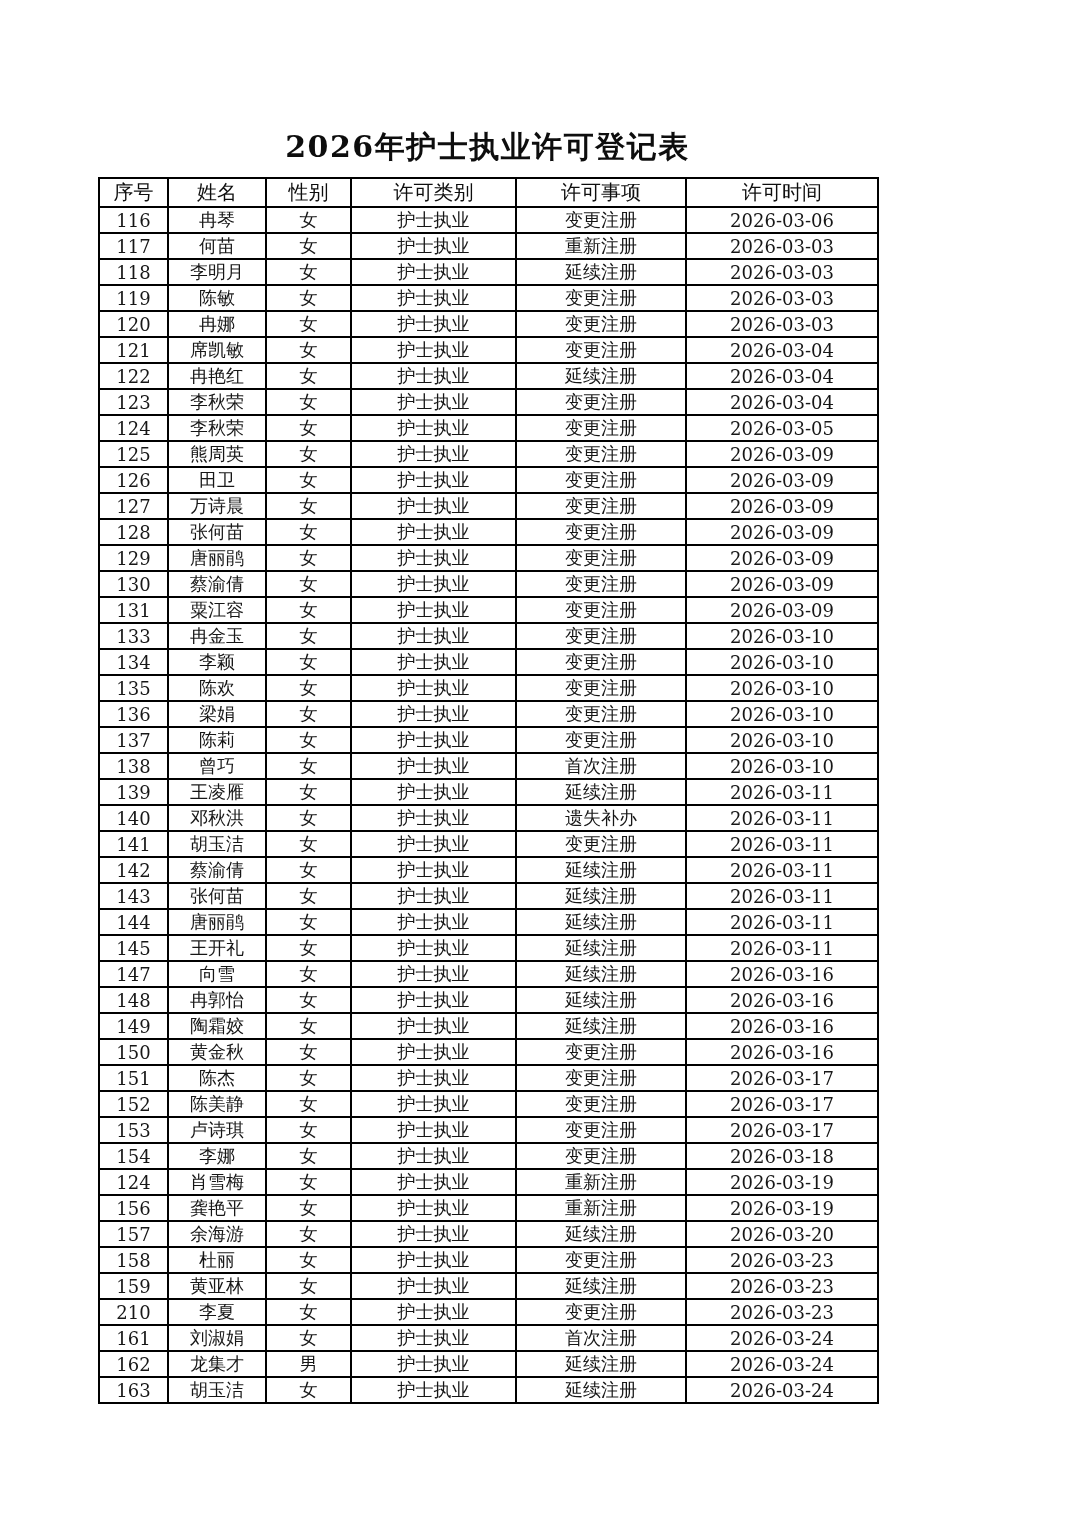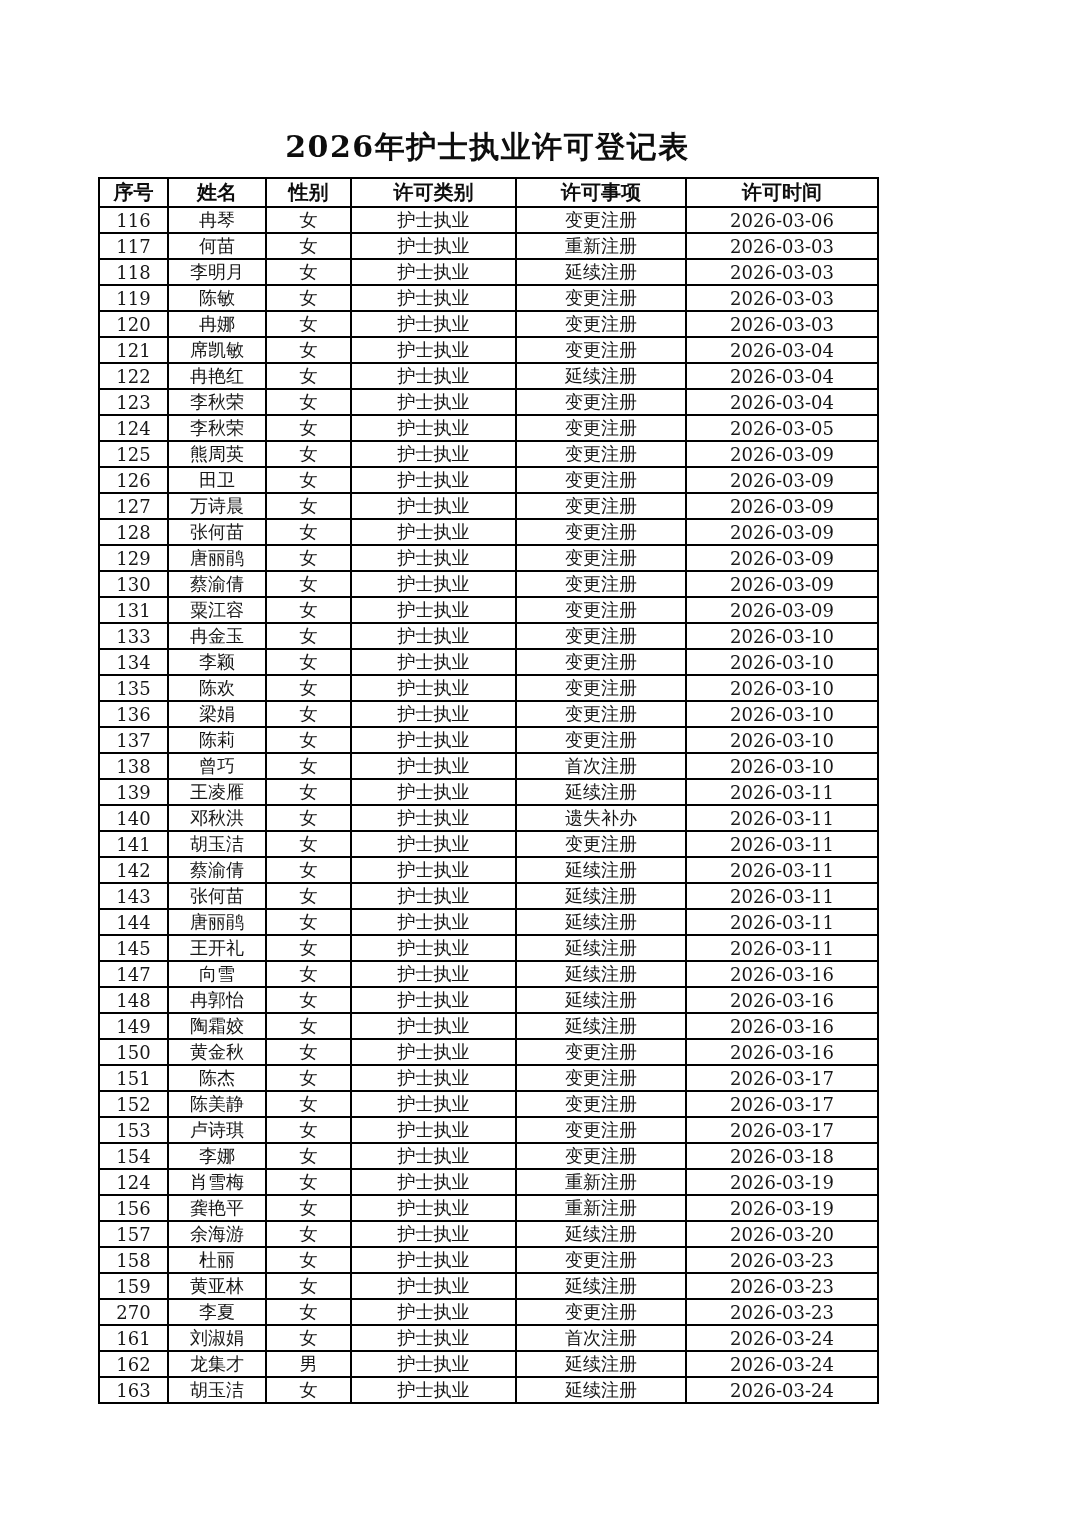--- a/index.html
+++ b/index.html
@@ -43,21 +43,21 @@
     border: 2px solid #000000;
     text-align: center;
     vertical-align: middle;
     padding: 0;
     overflow: hidden;
     white-space: nowrap;
   }
   table.reg-table th {
     height: 23px;
     font-size: 20px;
-    font-weight: bold;
+    font-weight: normal;
     color: #0d0d0d;
   }
   table.reg-table td {
     height: 20.4px;
     font-size: 18px;
     font-weight: normal;
     color: #161616;
   }
 </style>
 </head>
@@ -417,21 +417,21 @@
         </tr>
         <tr>
           <td>159</td>
           <td>黄亚林</td>
           <td>女</td>
           <td>护士执业</td>
           <td>延续注册</td>
           <td>2026-03-23</td>
         </tr>
         <tr>
-          <td>270</td>
+          <td>210</td>
           <td>李夏</td>
           <td>女</td>
           <td>护士执业</td>
           <td>变更注册</td>
           <td>2026-03-23</td>
         </tr>
         <tr>
           <td>161</td>
           <td>刘淑娟</td>
           <td>女</td>

